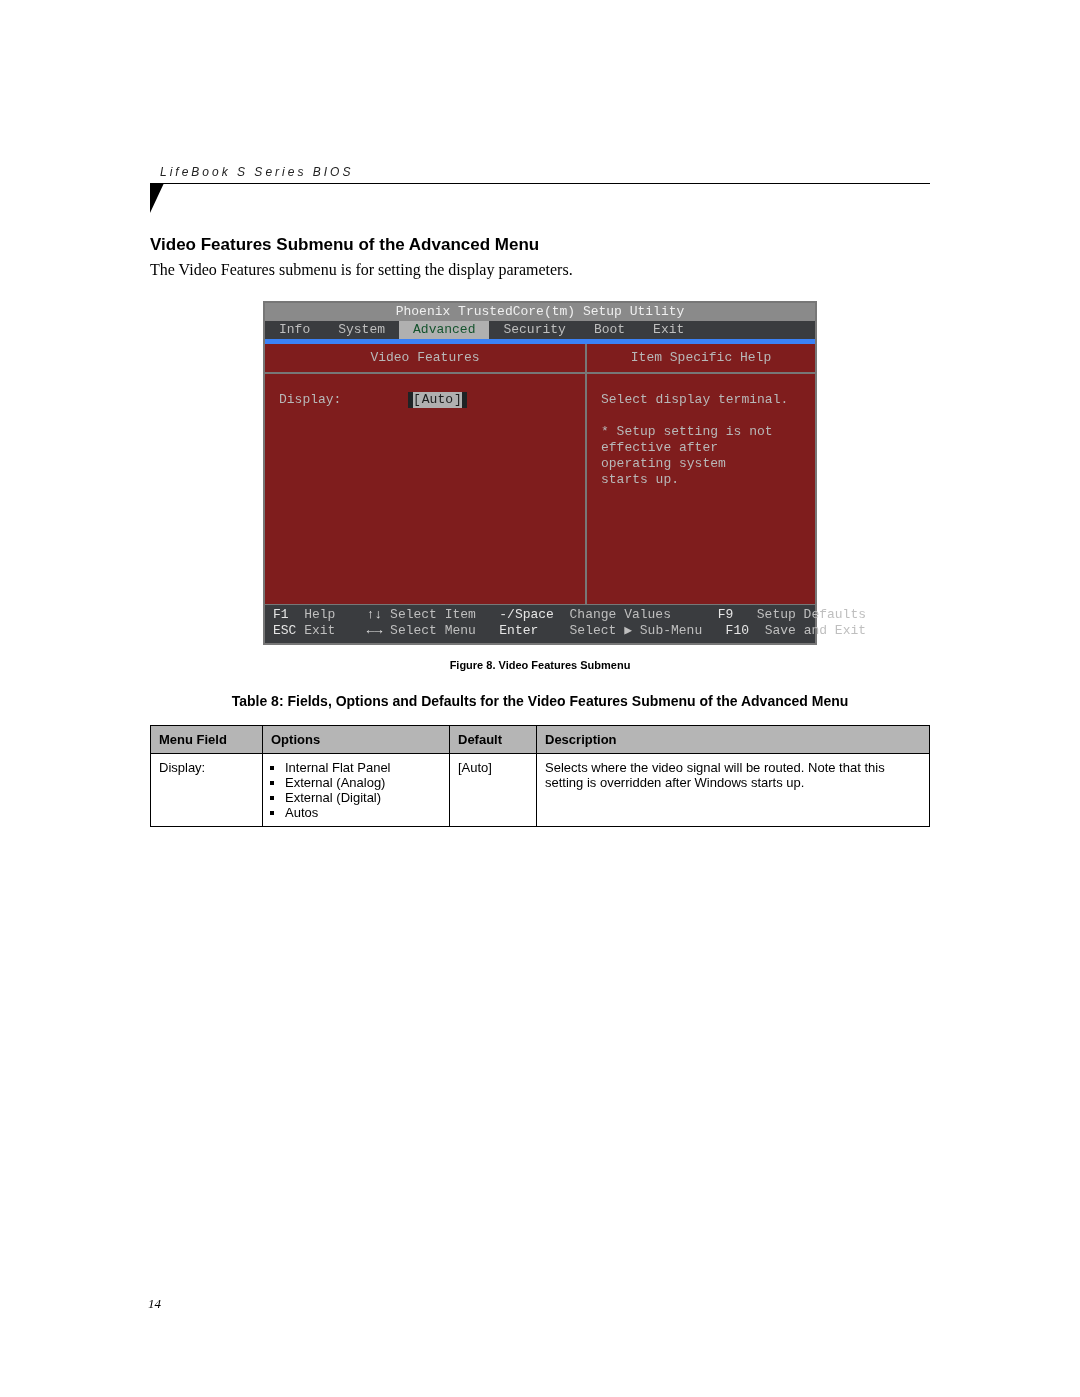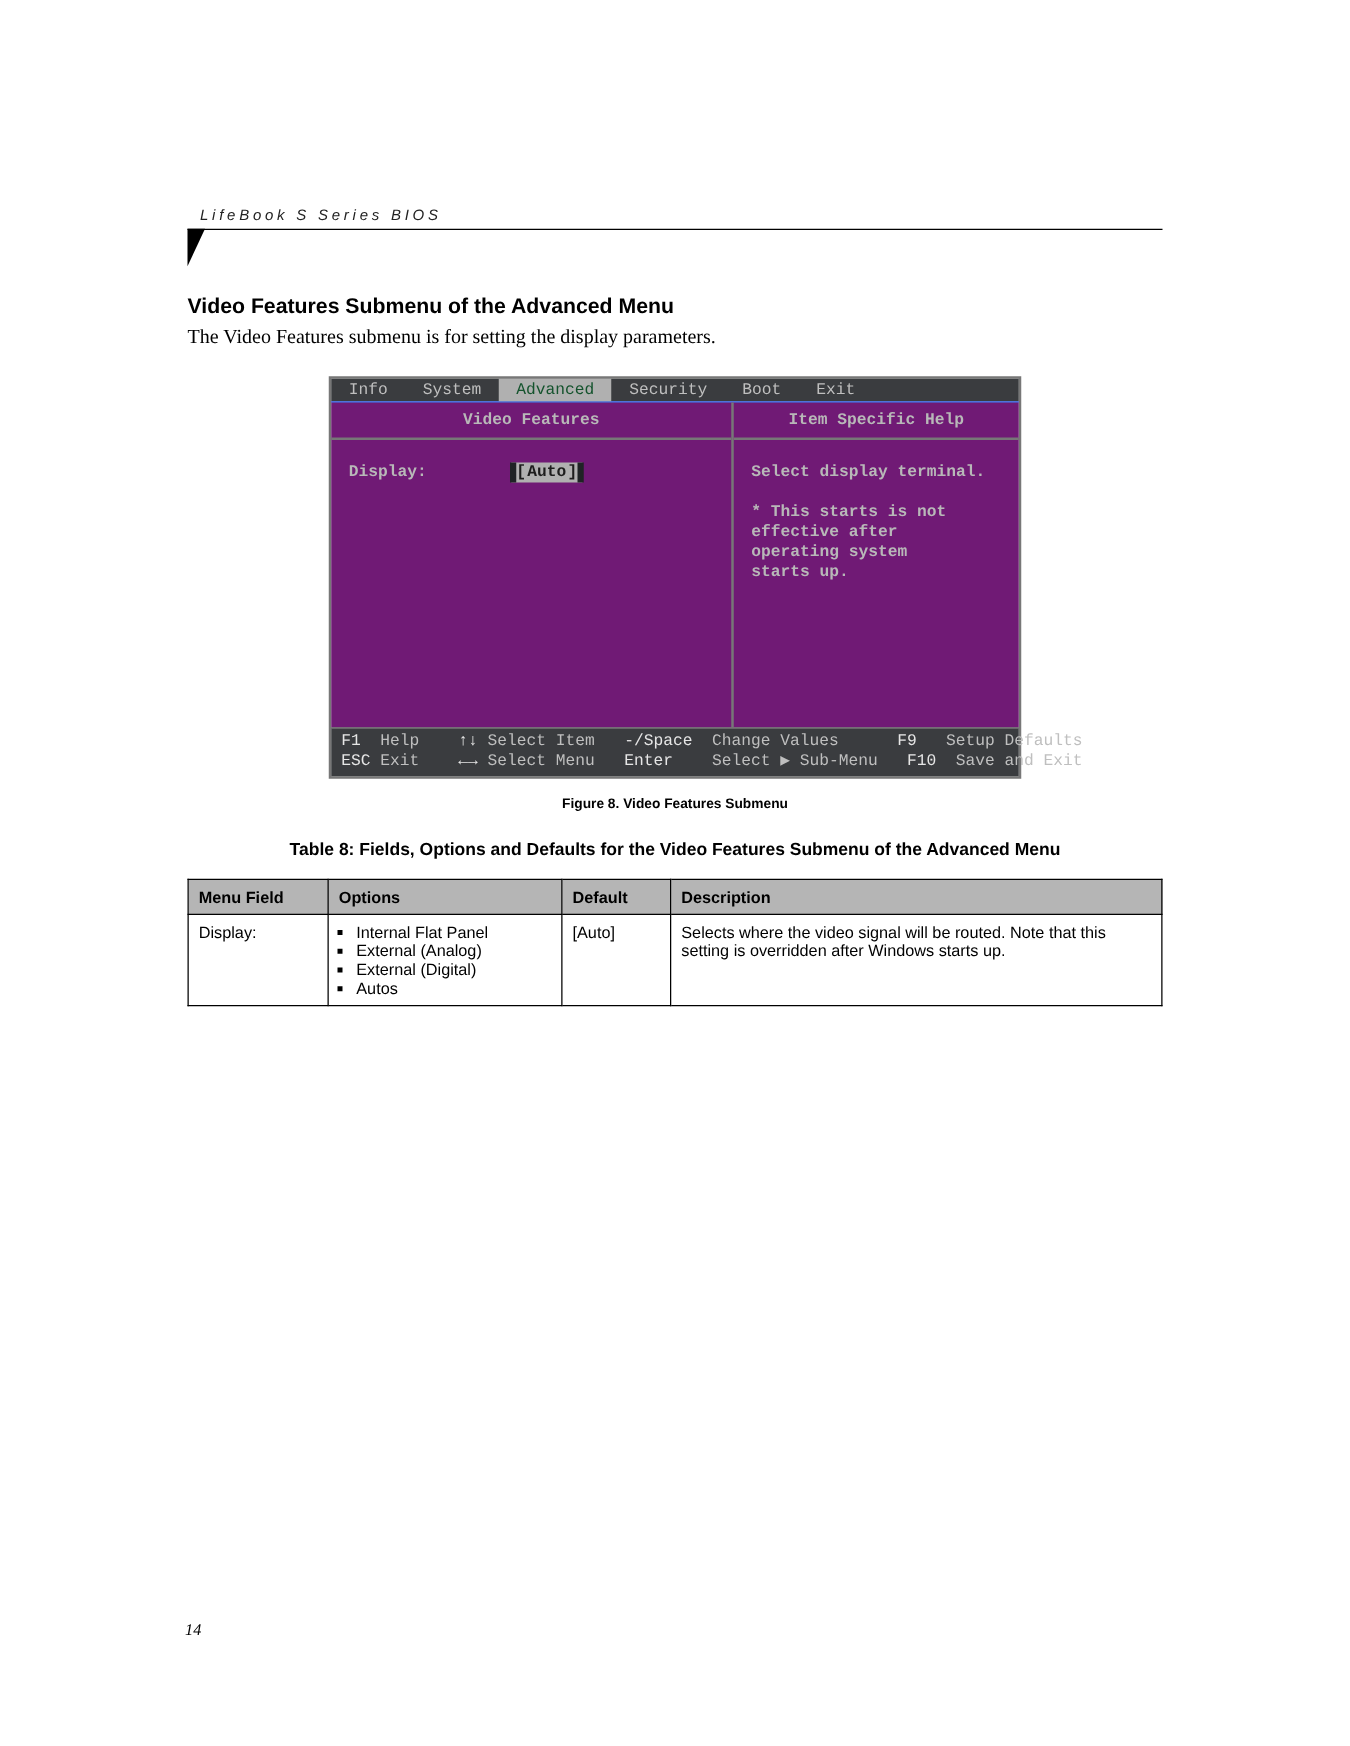--- a/index.html
+++ b/index.html
@@ -71,23 +71,22 @@
   }
   .bios .menubar span{
     padding:1px 14px;
   }
   .bios .menubar span.active{
     background:#b0b0b0;
     color:#14532d;
   }
   .bios .body{
     display:flex;
-    background:#701a75;
-    border-top:1px solid #3b82f6;
-    font-weight:bold;
+    background:#7f1d1d;
+    border-top:5px solid #3b82f6;
   }
   .bios .left{
     flex:0 0 320px;
     border-right:2px solid #777;
   }
   .bios .right{
     flex:1;
   }
   .bios .panel-title{
     text-align:center;
@@ -184,20 +183,21 @@
 
 <div class="page">
   <div class="running-head">LifeBook S Series BIOS</div>
   <hr class="rule">
   <div class="wedge"></div>
 
   <h1 class="section">Video Features Submenu of the Advanced Menu</h1>
   <p class="intro">The Video Features submenu is for setting the display parameters.</p>
 
   <div class="bios">
+    <div class="titlebar">Phoenix TrustedCore(tm) Setup Utility</div>
     <div class="menubar">
       <span>Info</span>
       <span>System</span>
       <span class="active">Advanced</span>
       <span>Security</span>
       <span>Boot</span>
       <span>Exit</span>
     </div>
     <div class="body">
       <div class="left">
@@ -207,21 +207,21 @@
             <div class="field-label">Display:</div>
             <div class="field-value"><span class="l">[</span><span>Auto</span><span class="r">]</span></div>
           </div>
         </div>
       </div>
       <div class="right">
         <div class="panel-title">Item Specific Help</div>
         <div class="panel-body help-body">
           <div>Select display terminal.</div>
           <div>&nbsp;</div>
-          <div>* This starts is not</div>
+          <div>* Setup setting is not</div>
           <div>effective after</div>
           <div>operating system</div>
           <div>starts up.</div>
         </div>
       </div>
     </div>
     <div class="footer">
       <div class="row">
         <span class="cell"><span class="k">F1</span>  <span>Help</span>    </span>
         <span class="cell"><span class="k">↑↓</span> <span>Select Item</span>   </span>

